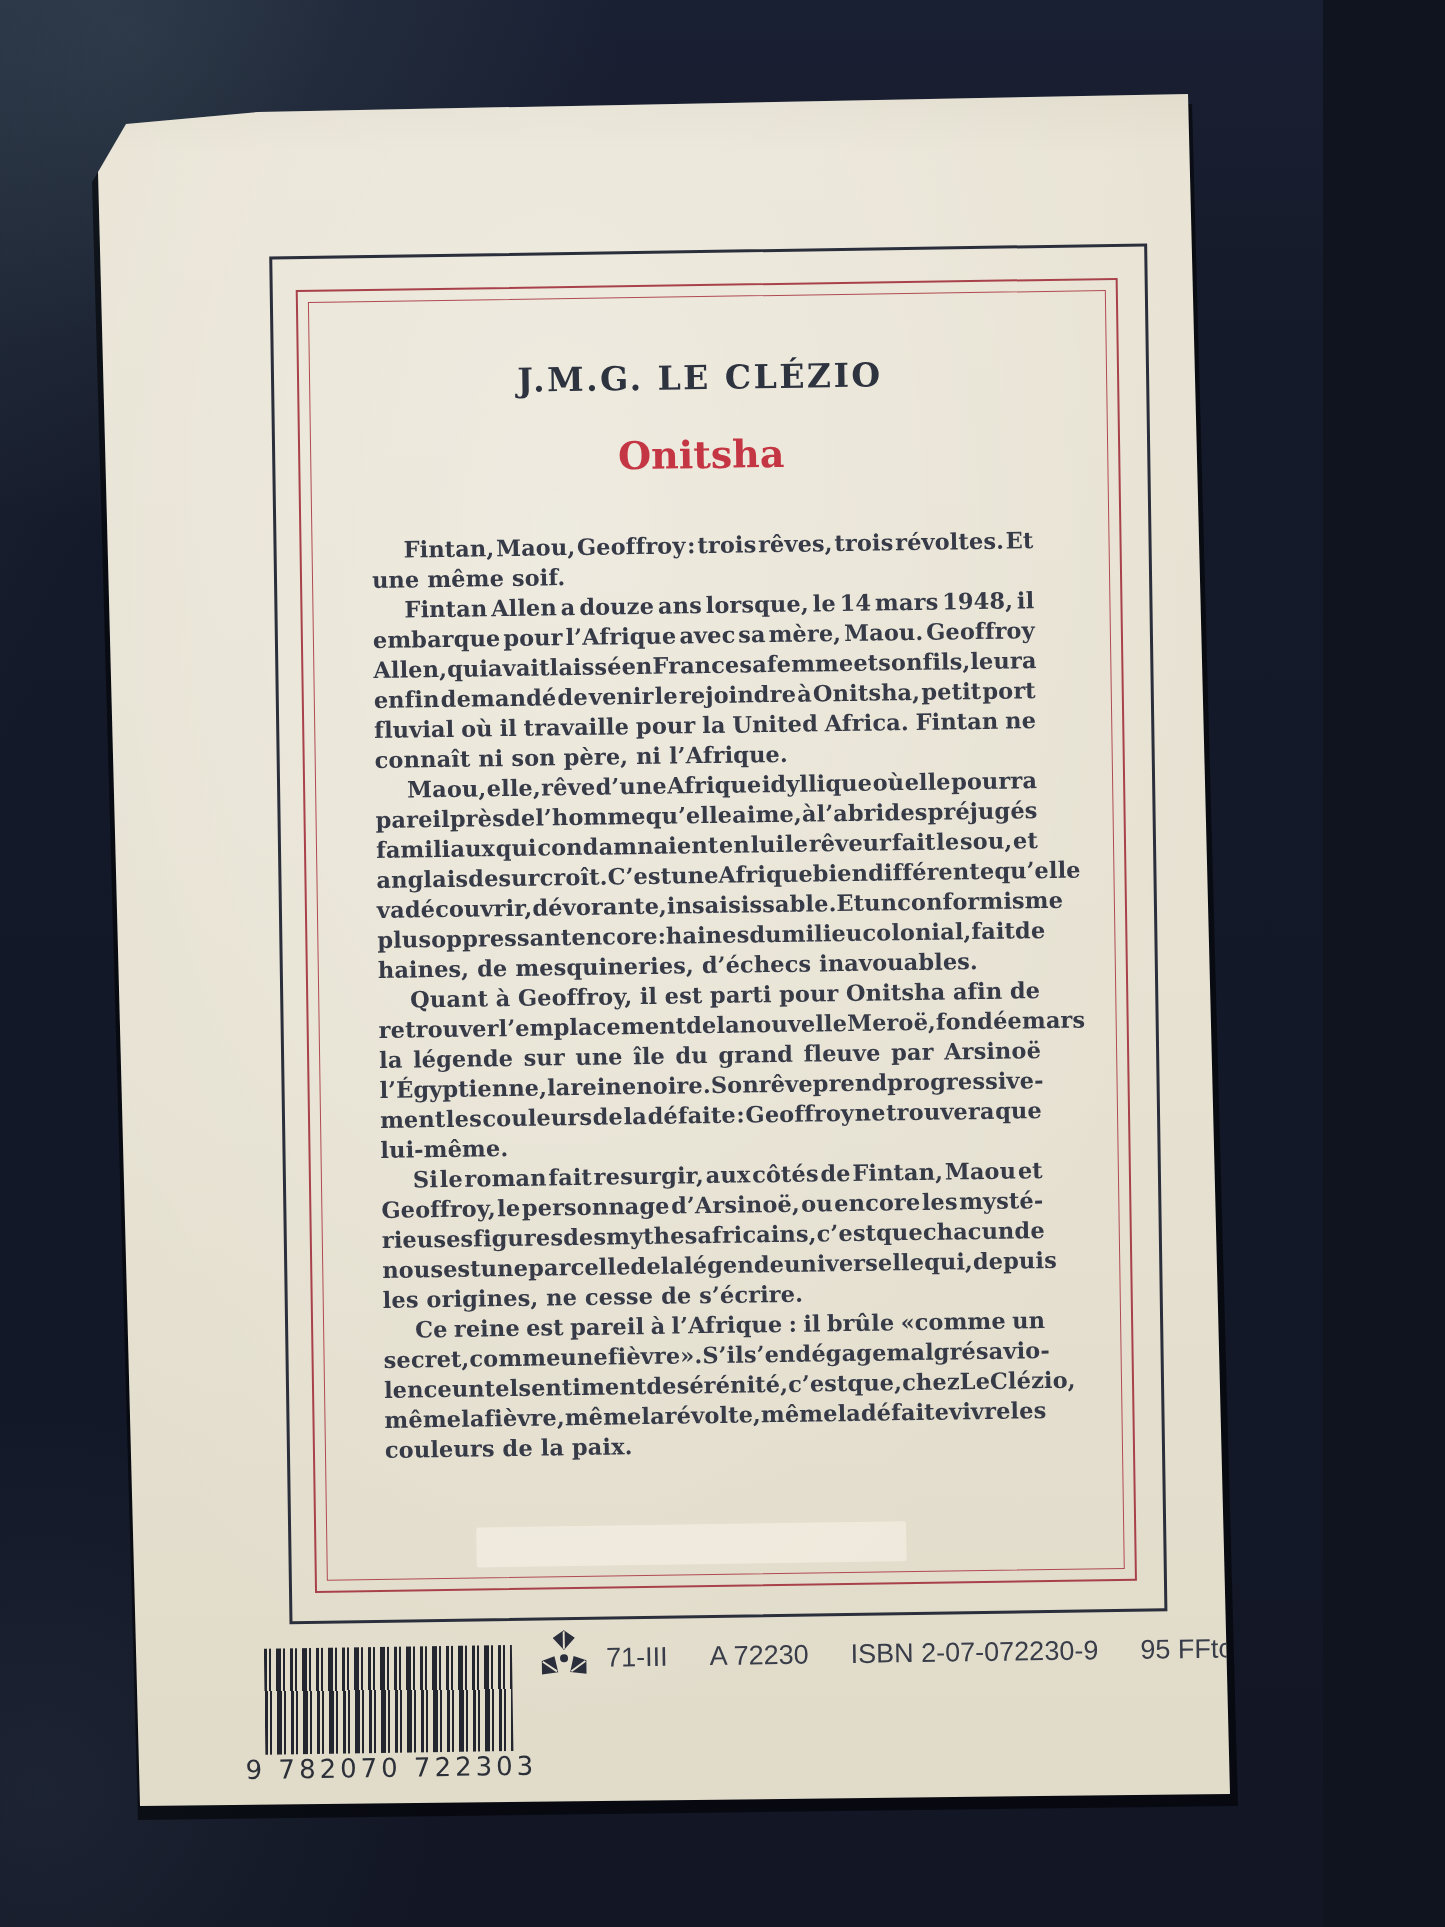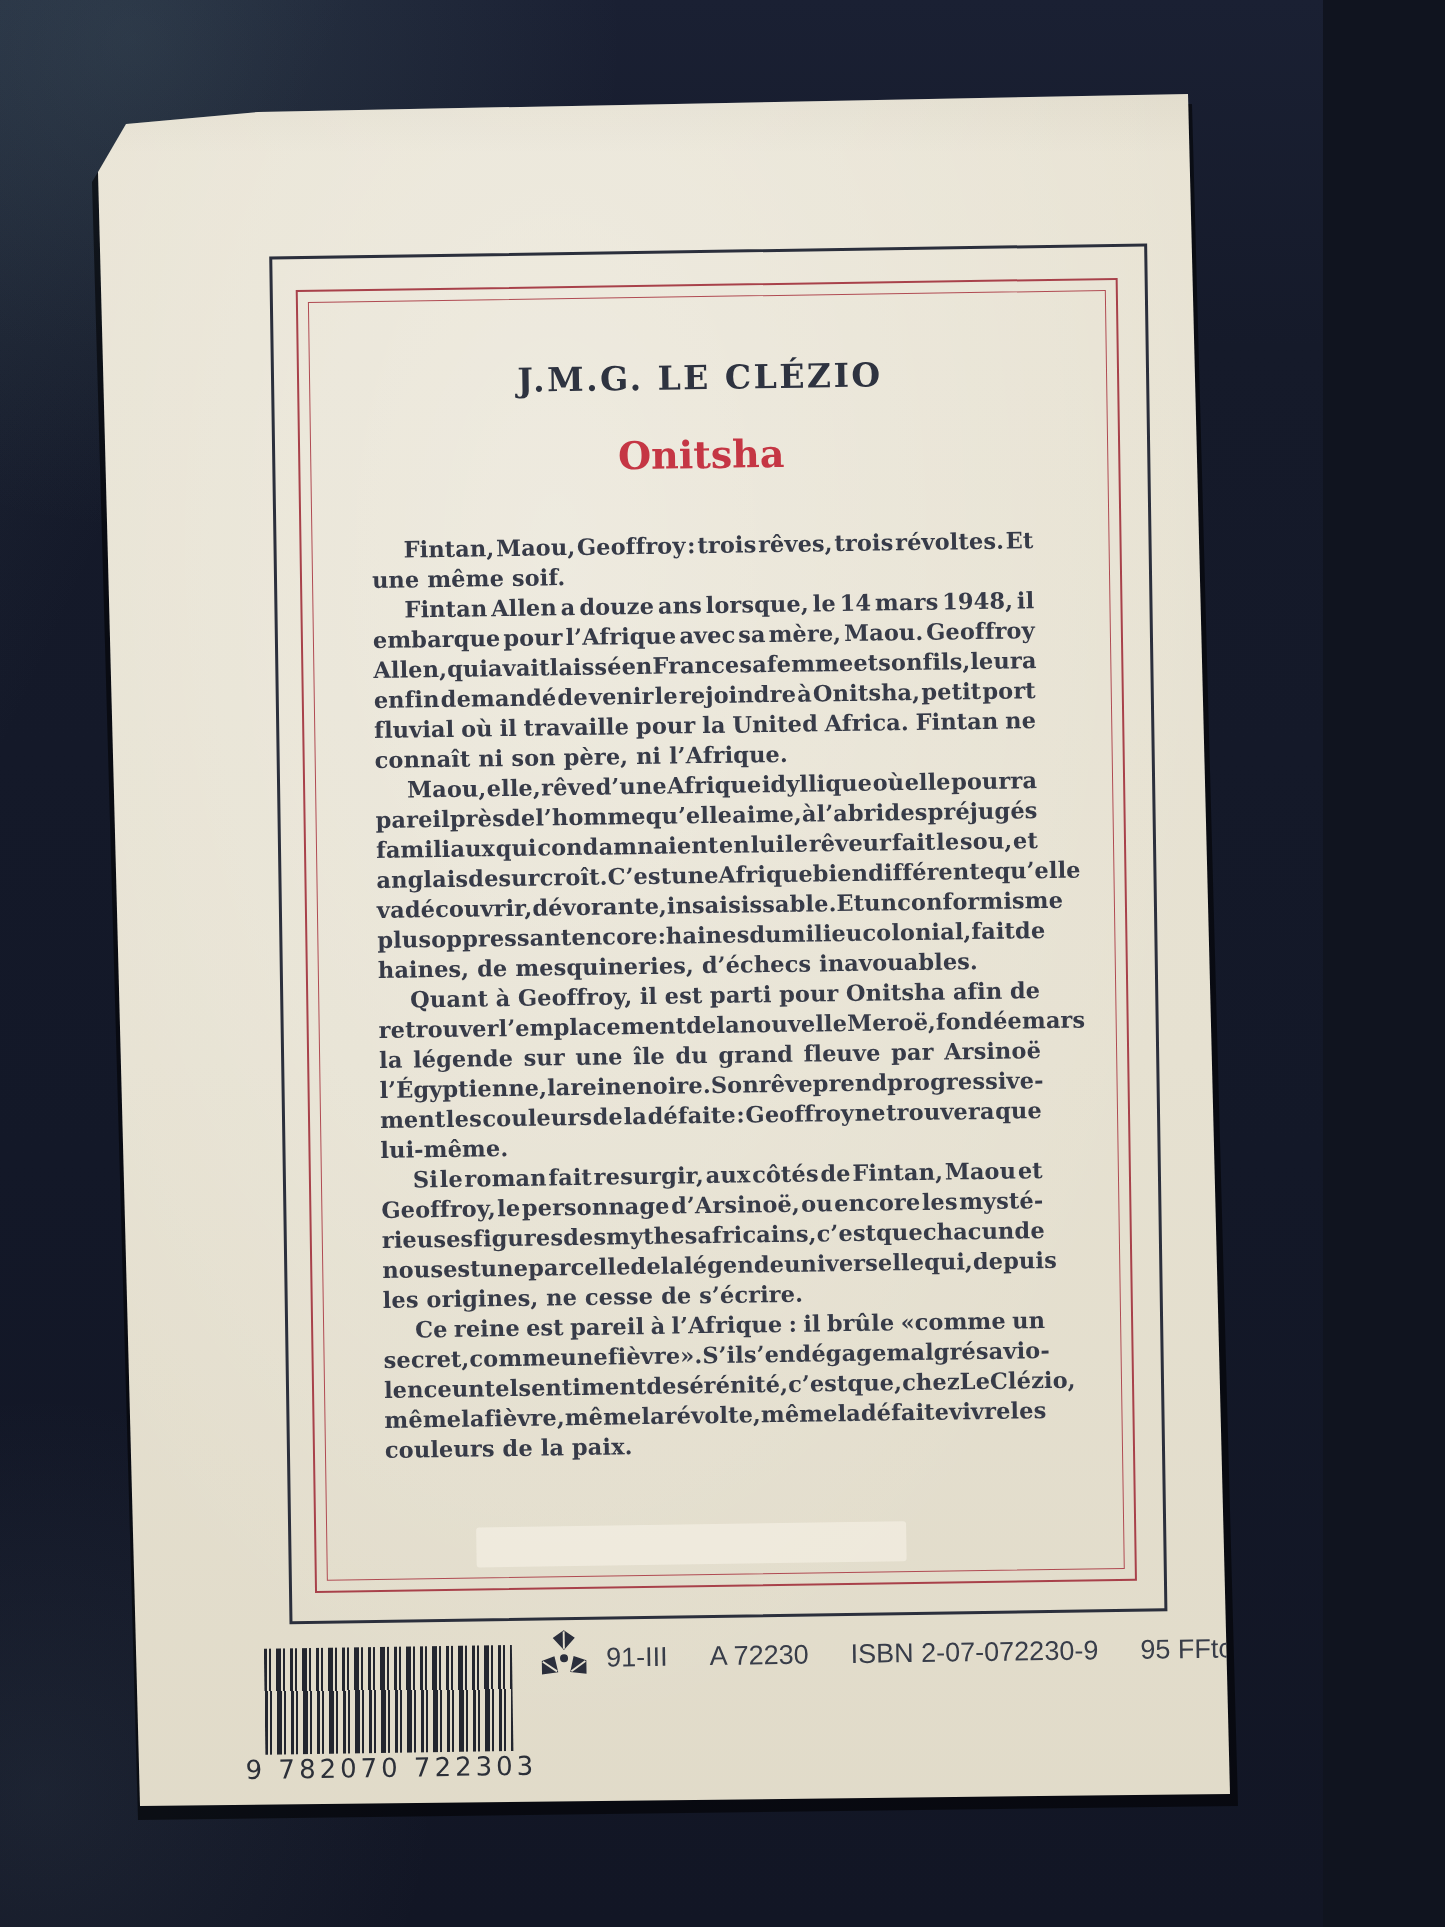--- a/index.html
+++ b/index.html
@@ -392,21 +392,21 @@
           </g>
           <g transform="translate(39,40) rotate(55)">
             <path d="M0,-10 L10,-3 L0,8 L-10,-3 Z"></path>
             <path d="M0,-10 L0,8" stroke="#e6e1d1" stroke-width="2"></path>
           </g>
           <circle cx="25" cy="31" r="3.2"></circle>
         </g>
       </svg>
 
       <div class="codes-row">
-        <span class="t">91-III</span>
+        <span class="t">71-III</span>
         <span class="t">A 72230</span>
         <span class="t">ISBN 2-07-072230-9</span>
         <span class="t price">95 FFtc</span>
       </div>
 
     </div>
   </div>
 </div>
 
 </body></html>

